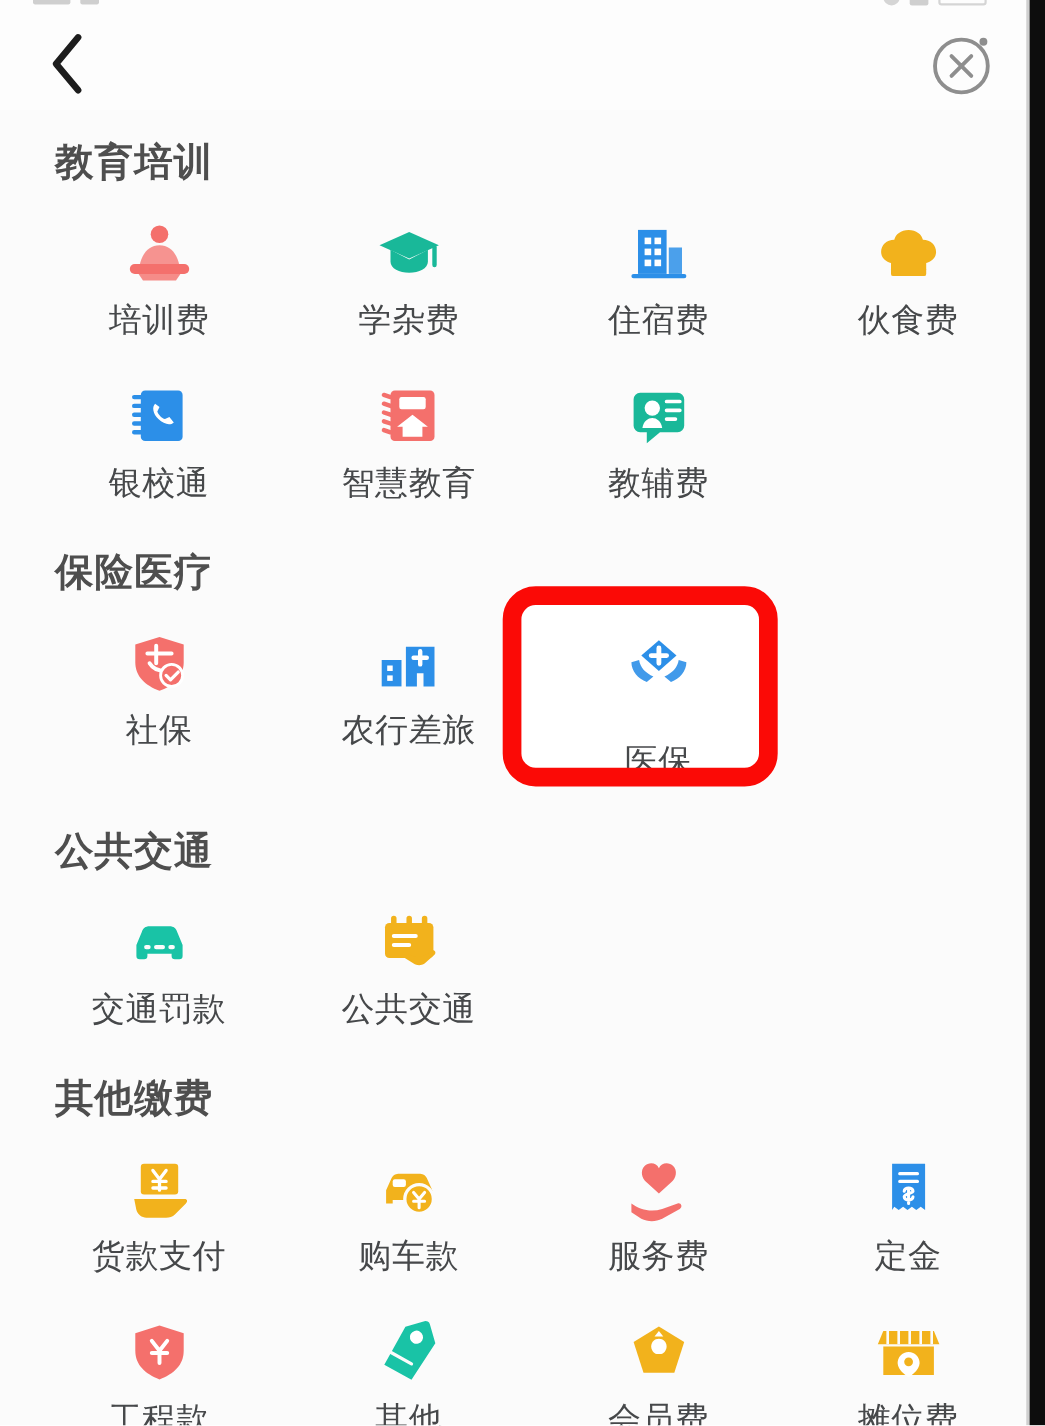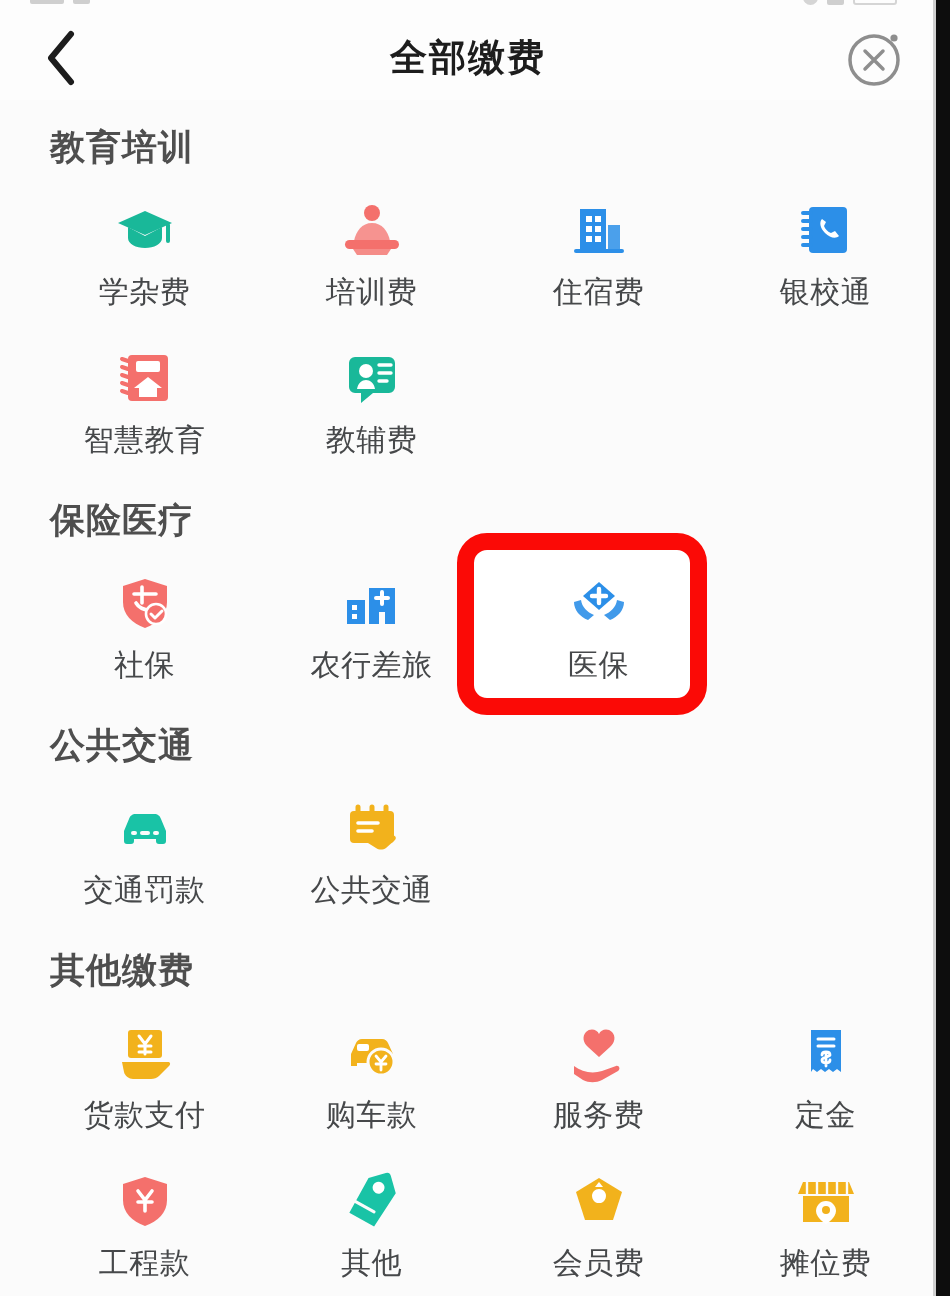--- a/index.html
+++ b/index.html
@@ -149,74 +149,82 @@
       <span class="sb-txt"></span>
     </div>
   </div>
 
   <div class="navbar">
     <div class="nav-back">
       <svg width="34" height="56" viewBox="0 0 34 56">
         <path d="M27 4 L7 28 L27 52" fill="none" stroke="#1d1d1d" stroke-width="6" stroke-linecap="round" stroke-linejoin="round"></path>
       </svg>
     </div>
-    <div class="nav-title">全部缴费</div>
     <div class="nav-close">
       <svg width="62" height="62" viewBox="0 0 62 62">
         <circle cx="30" cy="33" r="24" fill="none" stroke="#8e8e8e" stroke-width="3.5"></circle>
         <path d="M21 24 L39 42 M39 24 L21 42" fill="none" stroke="#8e8e8e" stroke-width="3.5" stroke-linecap="round"></path>
         <circle cx="50" cy="11" r="3.6" fill="#8e8e8e"></circle>
       </svg>
     </div>
   </div>
 
   <div class="content" id="content">
       <div class="section">
         <div class="section-title">教育培训</div>
         <div class="grid">
           <div class="cell">
             <div class="ico">
               <svg width="62" height="62" viewBox="0 0 62 62">
-                <path d="M31 12 L58 24 L31 36 L4 24 Z" fill="#19b899"></path>
-                <path d="M14 28 v11 c0 6 8 10 17 10 s17-4 17-10 V28 L31 37 Z" fill="#19b899"></path>
-                <path d="M54 26 v16" stroke="#19b899" stroke-width="4" stroke-linecap="round"></path>
-              </svg>
-            </div>
-            <div class="lbl">学杂费</div>
-          </div>
-          <div class="cell">
-            <div class="ico">
-              <svg width="62" height="62" viewBox="0 0 62 62">
                 <circle cx="31" cy="14" r="8" fill="#f4706c"></circle>
                 <path d="M31 24 c-10 0-16 8-18 18 h36 c-2-10-8-18-18-18 Z" fill="#f4706c" opacity=".75"></path>
                 <rect x="4" y="41" width="54" height="9" rx="4.5" fill="#f4706c"></rect>
                 <path d="M12 50 h38 l-4 6 H16 Z" fill="#f4706c" opacity=".8"></path>
               </svg>
             </div>
             <div class="lbl">培训费</div>
+          </div>
+          <div class="cell">
+            <div class="ico">
+              <svg width="62" height="62" viewBox="0 0 62 62">
+                <path d="M31 12 L58 24 L31 36 L4 24 Z" fill="#19b899"></path>
+                <path d="M14 28 v11 c0 6 8 10 17 10 s17-4 17-10 V28 L31 37 Z" fill="#19b899"></path>
+                <path d="M54 26 v16" stroke="#19b899" stroke-width="4" stroke-linecap="round"></path>
+              </svg>
+            </div>
+            <div class="lbl">学杂费</div>
           </div>
           <div class="cell">
             <div class="ico">
               <svg width="62" height="62" viewBox="0 0 62 62">
                 <rect x="12" y="10" width="26" height="40" fill="#2c8fe8"></rect>
                 <rect x="40" y="26" width="12" height="24" fill="#2c8fe8" opacity=".85"></rect>
                 <rect x="18" y="17" width="6" height="6" fill="#fff"></rect>
                 <rect x="27" y="17" width="6" height="6" fill="#fff"></rect>
                 <rect x="18" y="27" width="6" height="6" fill="#fff"></rect>
                 <rect x="27" y="27" width="6" height="6" fill="#fff"></rect>
                 <rect x="18" y="37" width="6" height="6" fill="#fff"></rect>
                 <rect x="27" y="37" width="6" height="6" fill="#fff"></rect>
                 <rect x="6" y="50" width="50" height="4" rx="2" fill="#2c8fe8"></rect>
               </svg>
             </div>
             <div class="lbl">住宿费</div>
           </div>
           <div class="cell">
             <div class="ico">
               <svg width="62" height="62" viewBox="0 0 62 62">
+                <path d="M31 10 c-7 0-12 4-13 9 c-7 0-12 5-12 11 c0 5 4 9 9 10 v6 h32 v-6 c5-1 9-5 9-10 c0-6-5-11-12-11 c-1-5-6-9-13-9 Z" fill="#f2b21c"></path>
+                <rect x="15" y="44" width="32" height="8" rx="2" fill="#f2b21c"></rect>
+              </svg>
+            </div>
+            <div class="lbl">伙食费</div>
+          </div>
+          <div class="cell">
+            <div class="ico">
+              <svg width="62" height="62" viewBox="0 0 62 62">
                 <rect x="14" y="8" width="38" height="46" rx="4" fill="#2c8fe8"></rect>
                 <path d="M8 14 h8 M8 22 h8 M8 30 h8 M8 38 h8 M8 46 h8" stroke="#2c8fe8" stroke-width="4" stroke-linecap="round"></path>
                 <path d="M27 20 c-3 3-2 9 3 14 s11 6 14 3 l-4-5 -4 2 c-3-1-6-4-7-7 l2-4 Z" fill="#fff"></path>
               </svg>
             </div>
             <div class="lbl">银校通</div>
           </div>
           <div class="cell">
             <div class="ico">
               <svg width="62" height="62" viewBox="0 0 62 62">
@@ -260,21 +268,21 @@
               <svg width="62" height="62" viewBox="0 0 62 62">
                 <rect x="6" y="28" width="18" height="24" fill="#2c8fe8"></rect>
                 <rect x="11" y="33" width="5" height="5" fill="#fff"></rect>
                 <rect x="11" y="42" width="5" height="5" fill="#fff"></rect>
                 <path d="M28 16 h26 v36 H44 v-12 h-6 v12 H28 Z" fill="#2c8fe8"></path>
                 <path d="M41 20 v12 M35 26 h12" stroke="#fff" stroke-width="4" stroke-linecap="round"></path>
               </svg>
             </div>
             <div class="lbl">农行差旅</div>
           </div>
-          <div class="cell" style="position: relative; z-index: 35;">
+          <div class="cell" style="position: relative; z-index: 35; gap: 28px;">
             <div class="ico">
               <svg width="62" height="62" viewBox="0 0 62 62">
                 <path d="M31 10 L47 24 L31 38 L15 24 Z" fill="#2c8fe8"></path>
                 <path d="M31 17 v14 M24 24 h14" stroke="#fff" stroke-width="4.4" stroke-linecap="round"></path>
                 <path d="M6 30 c0 8 6 15 14 18 l6-5 c-7-3-12-8-13-15 Z" fill="#2c8fe8" opacity=".9"></path>
                 <path d="M56 30 c0 8-6 15-14 18 l-6-5 c7-3 12-8 13-15 Z" fill="#2c8fe8" opacity=".9"></path>
               </svg>
             </div>
             <div class="lbl">医保</div>
           </div>

